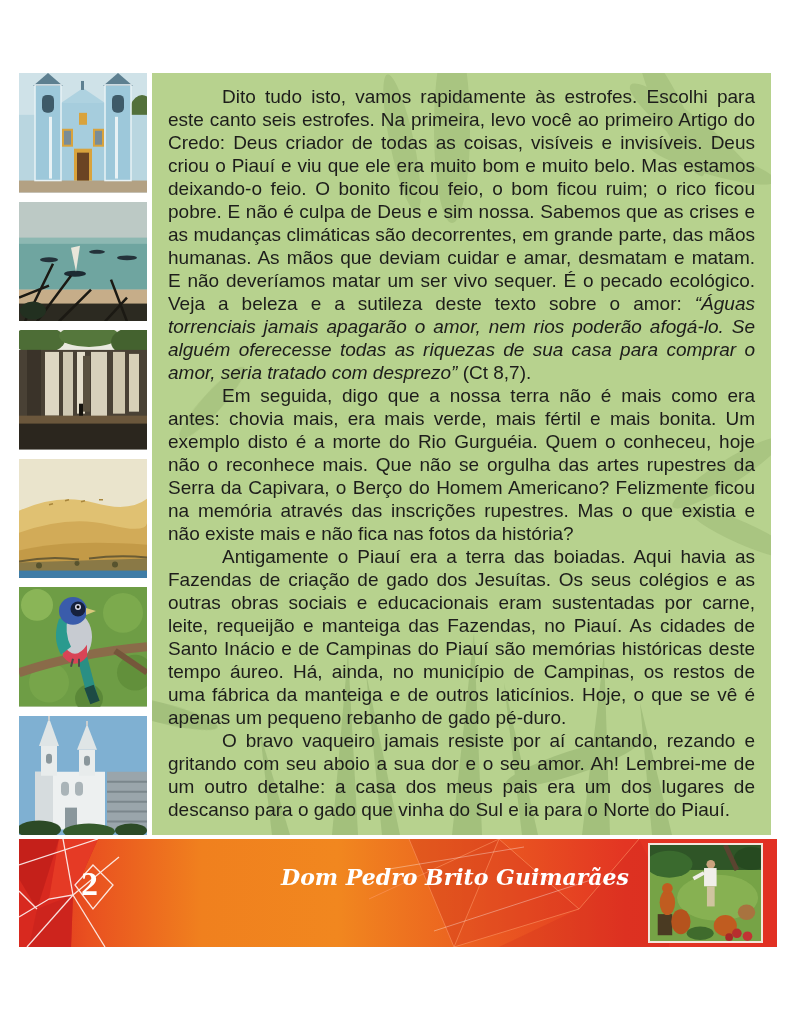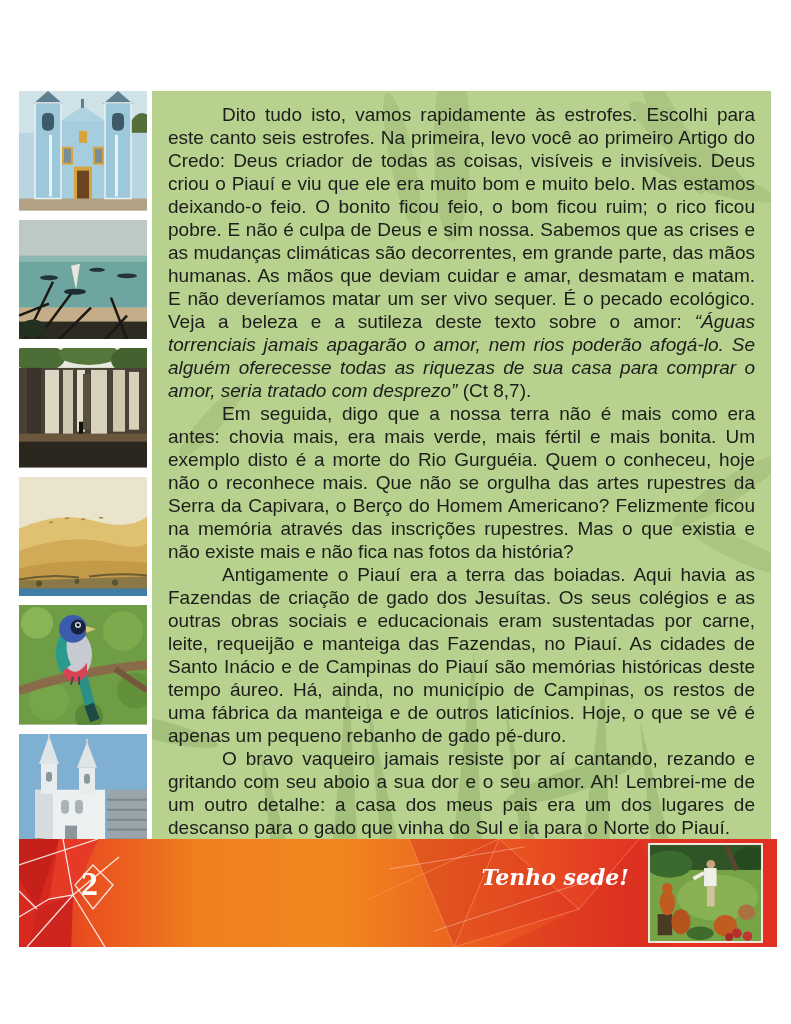--- a/index.html
+++ b/index.html
@@ -6,21 +6,21 @@
   body {
     width: 791px; height: 1024px;
     background: #ffffff;
     font-family: "Liberation Sans", sans-serif;
     position: relative;
     overflow: hidden;
   }
   .page { position: absolute; inset: 0; background: #ffffff; }
 
   
-  .content { position: absolute; left: 19px; top: 91px; width: 752px; height: 762px; }
+  .content { position: absolute; left: 19px; top: 73px; width: 752px; height: 762px; }
 
   .photo-col {
     position: absolute; left: 0; top: 0; width: 128px; height: 762px;
     display: flex; flex-direction: column; gap: 9px;
   }
   .photo { flex: 1 1 0; overflow: hidden; position: relative; background: #dddddd; }
   .photo svg { width: 100%; height: 100%; display: block; }
 
   .text-panel {
     position: absolute; left: 133px; top: 0; width: 619px; height: 762px;
@@ -281,21 +281,21 @@
         <path d="M60,0 L105,108 M150,0 L105,108 M150,0 L230,70 M230,70 L105,108 M230,70 L290,0 M20,60 L150,0"></path>
       </g>
       <g stroke="#ffffff" stroke-width="1" opacity="0.35" fill="none">
         <path d="M40,30 L175,8 M85,92 L245,40"></path>
       </g>
     </svg>
 
     <div class="page-number">2</div>
 
     <div class="footer-text">
-      <div>Tenho sede!</div>
+      <div>Dom Pedro Brito Guimarães</div>
     </div>
 
     <div class="footer-photo">
       <svg viewBox="0 0 115 100" preserveAspectRatio="none">
         <rect width="115" height="100" fill="#76a346"></rect>
         <rect width="115" height="26" fill="#2f5527"></rect>
         <ellipse cx="20" cy="20" rx="24" ry="14" fill="#3a6a2e"></ellipse>
         <ellipse cx="105" cy="14" rx="18" ry="12" fill="#264a20"></ellipse>
         <path d="M78,0 L90,26" stroke="#5a4430" stroke-width="5" fill="none"></path>
         <ellipse cx="70" cy="55" rx="42" ry="24" fill="#8db557" opacity="0.75"></ellipse>

